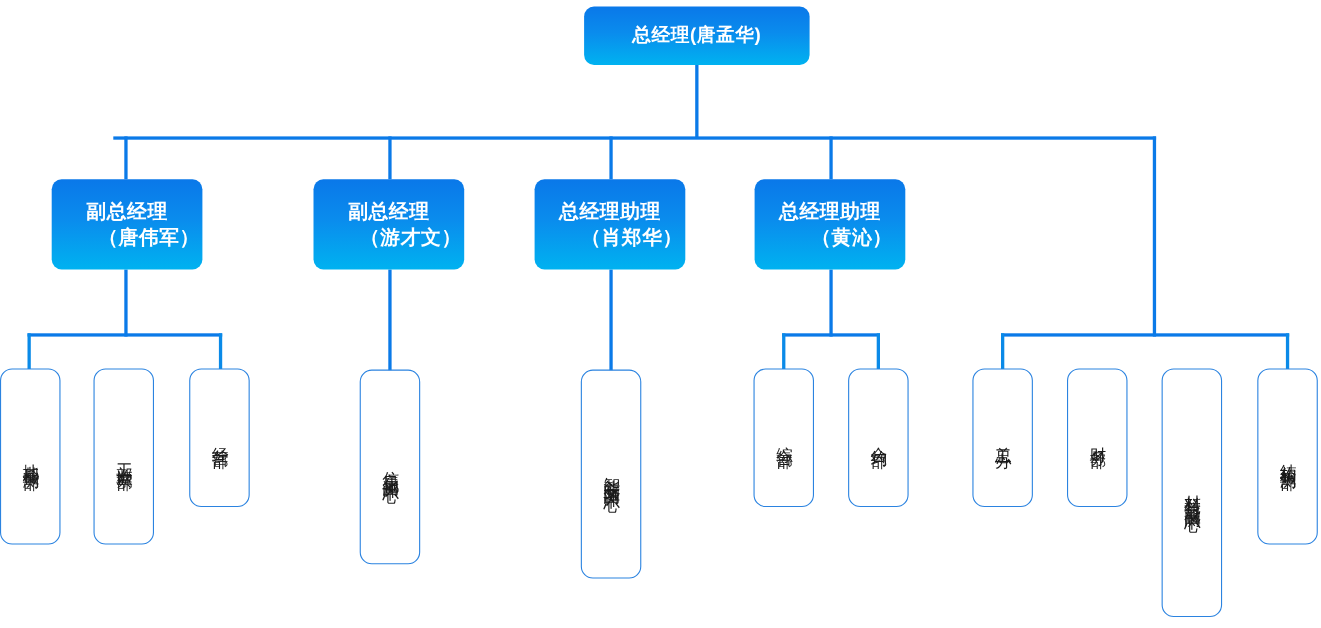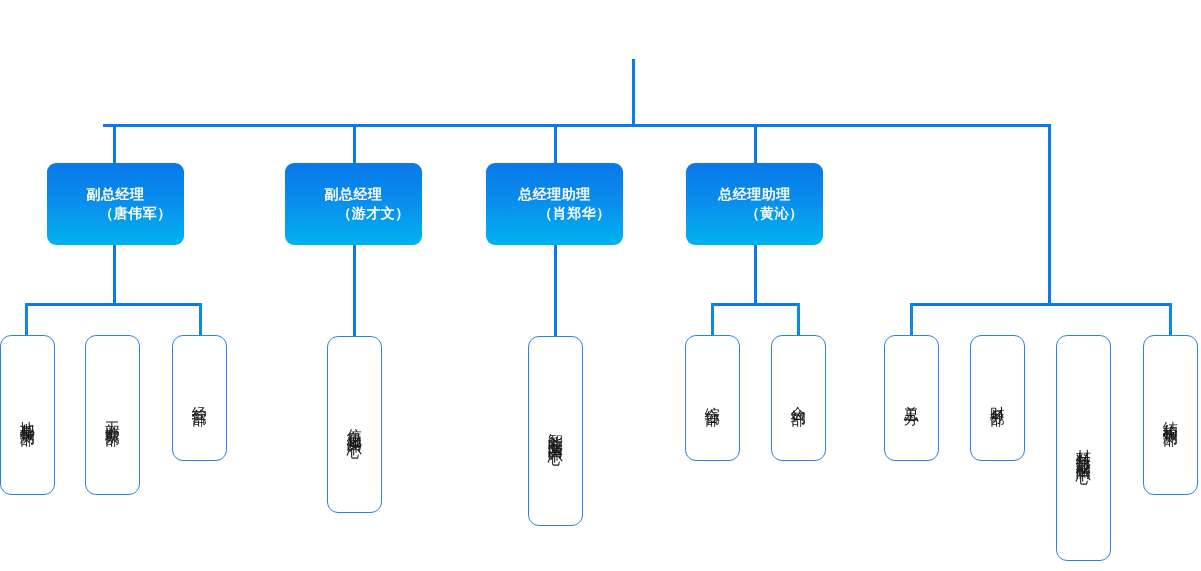--- a/index.html
+++ b/index.html
@@ -33,21 +33,21 @@
     text-align: center;
     font-weight: bold;
     letter-spacing: 0.5px;
     line-height: 1.35;
     z-index: 5;
   }
   .node-box.root {
     font-size: 17px;
   }
   .node-box.lvl2 {
-    font-size: 14px;
+    font-size: 18px;
   }
   .node-box .line2 {
     display: block;
     margin-left: 40px;
   }
 
   
   .leaf-box {
     position: absolute;
     box-sizing: border-box;
@@ -107,20 +107,23 @@
 
   <div class="conn v" style="left:754px; top:245px; height:61px;"></div>
   <div class="conn h" style="left:711px; top:303px; width:89px;"></div>
   <div class="conn thin-v" style="left:711px; top:303px; height:33px;"></div>
   <div class="conn thin-v" style="left:797px; top:303px; height:33px;"></div>
 
   <div class="conn h" style="left:910px; top:303px; width:262px;"></div>
   <div class="conn thin-v" style="left:910px; top:303px; height:33px;"></div>
   <div class="conn thin-v" style="left:1169px; top:303px; height:33px;"></div>
 
+  <div class="node-box root" style="left:531px; top:6px; width:205px; height:53px;">
+    <span>总经理(唐孟华)</span>
+  </div>
 
   <div class="node-box lvl2" style="left:47px; top:163px; width:137px; height:82px;">
     <span class="line1">副总经理</span>
     <span class="line2">（唐伟军）</span>
   </div>
 
   <div class="node-box lvl2" style="left:285px; top:163px; width:137px; height:82px;">
     <span class="line1">副总经理</span>
     <span class="line2">（游才文）</span>
   </div>

